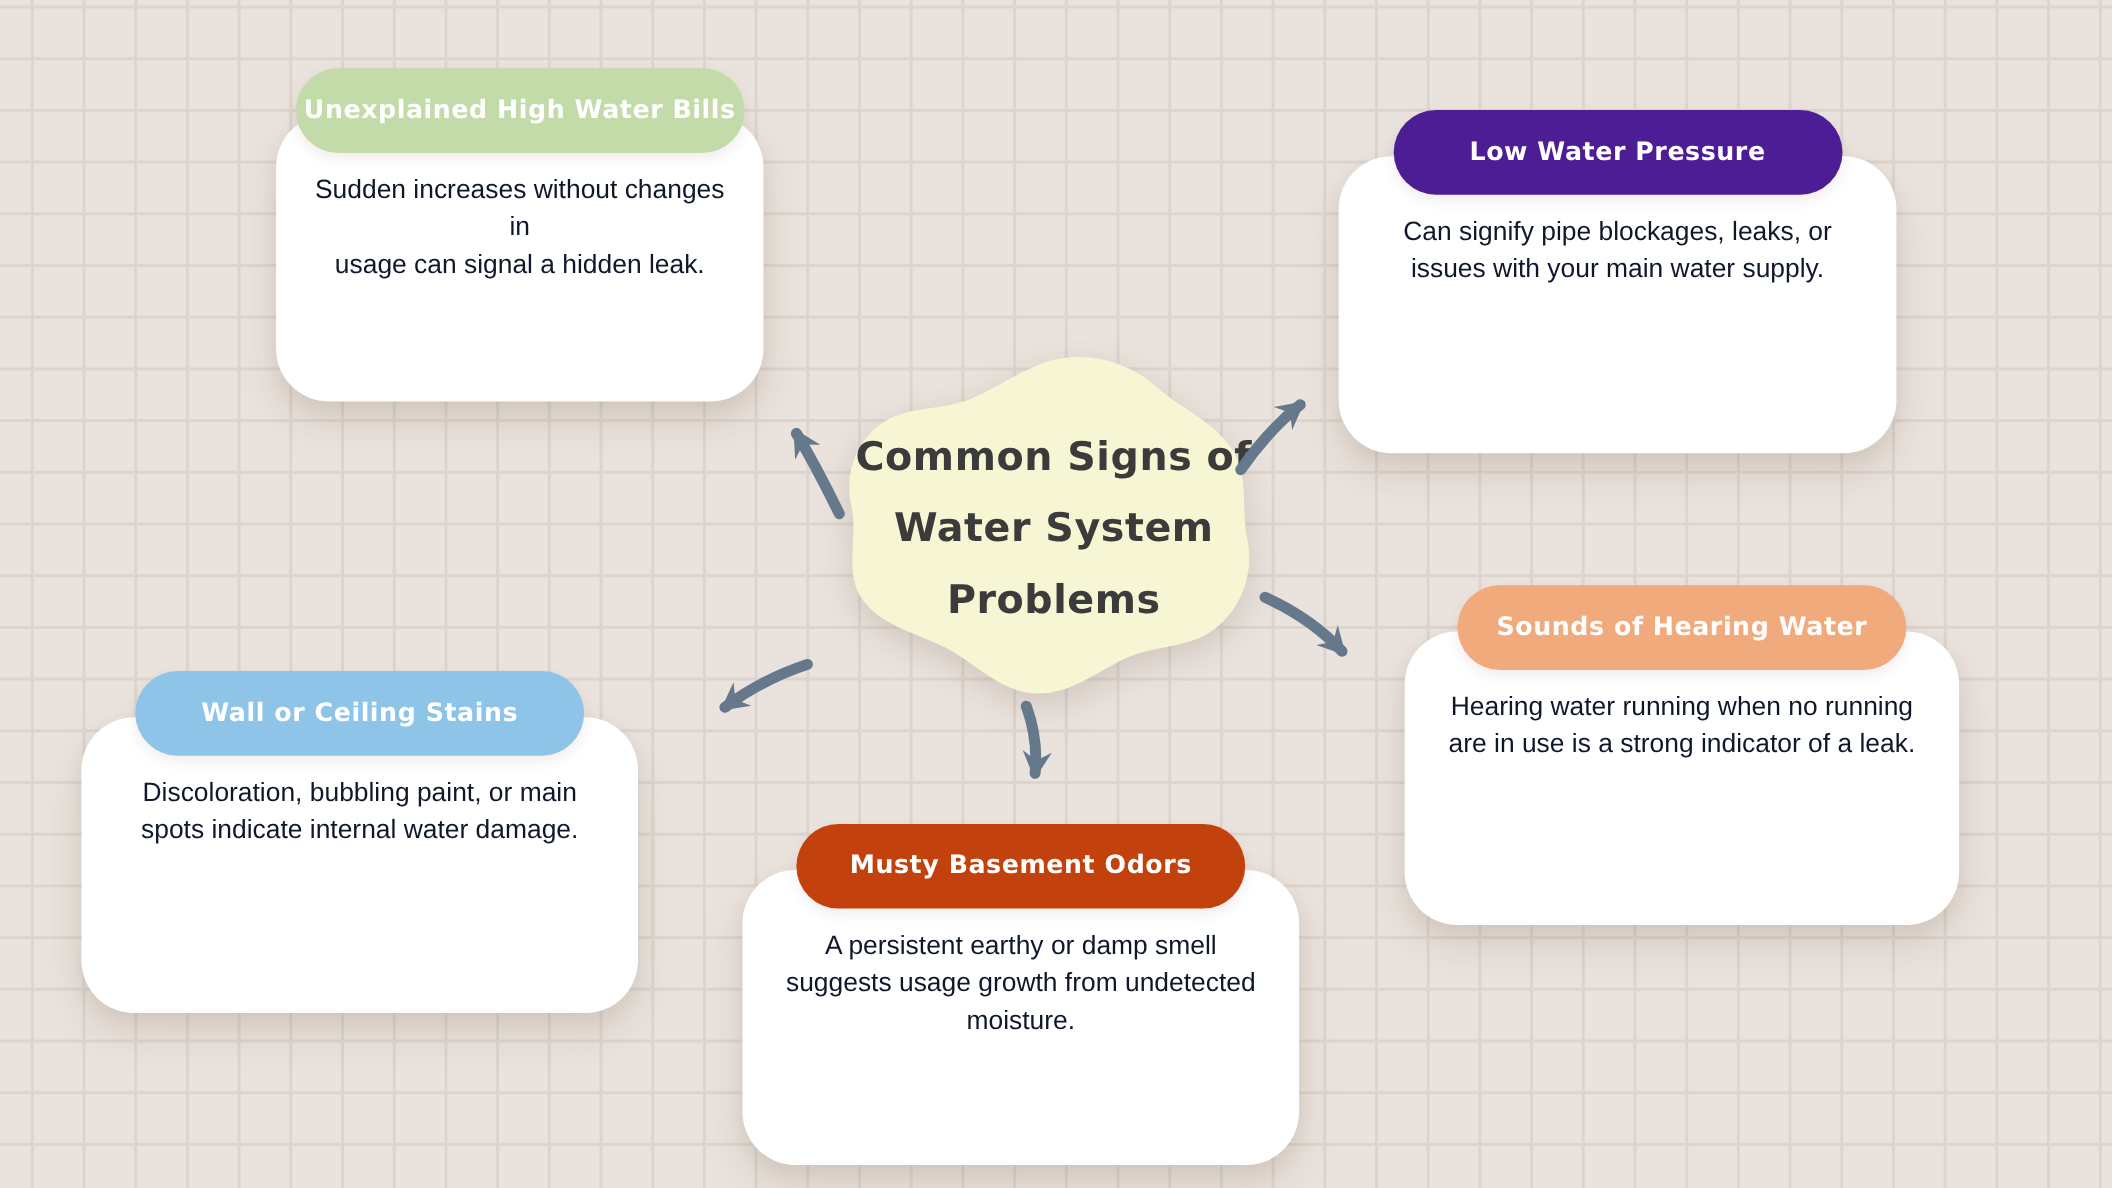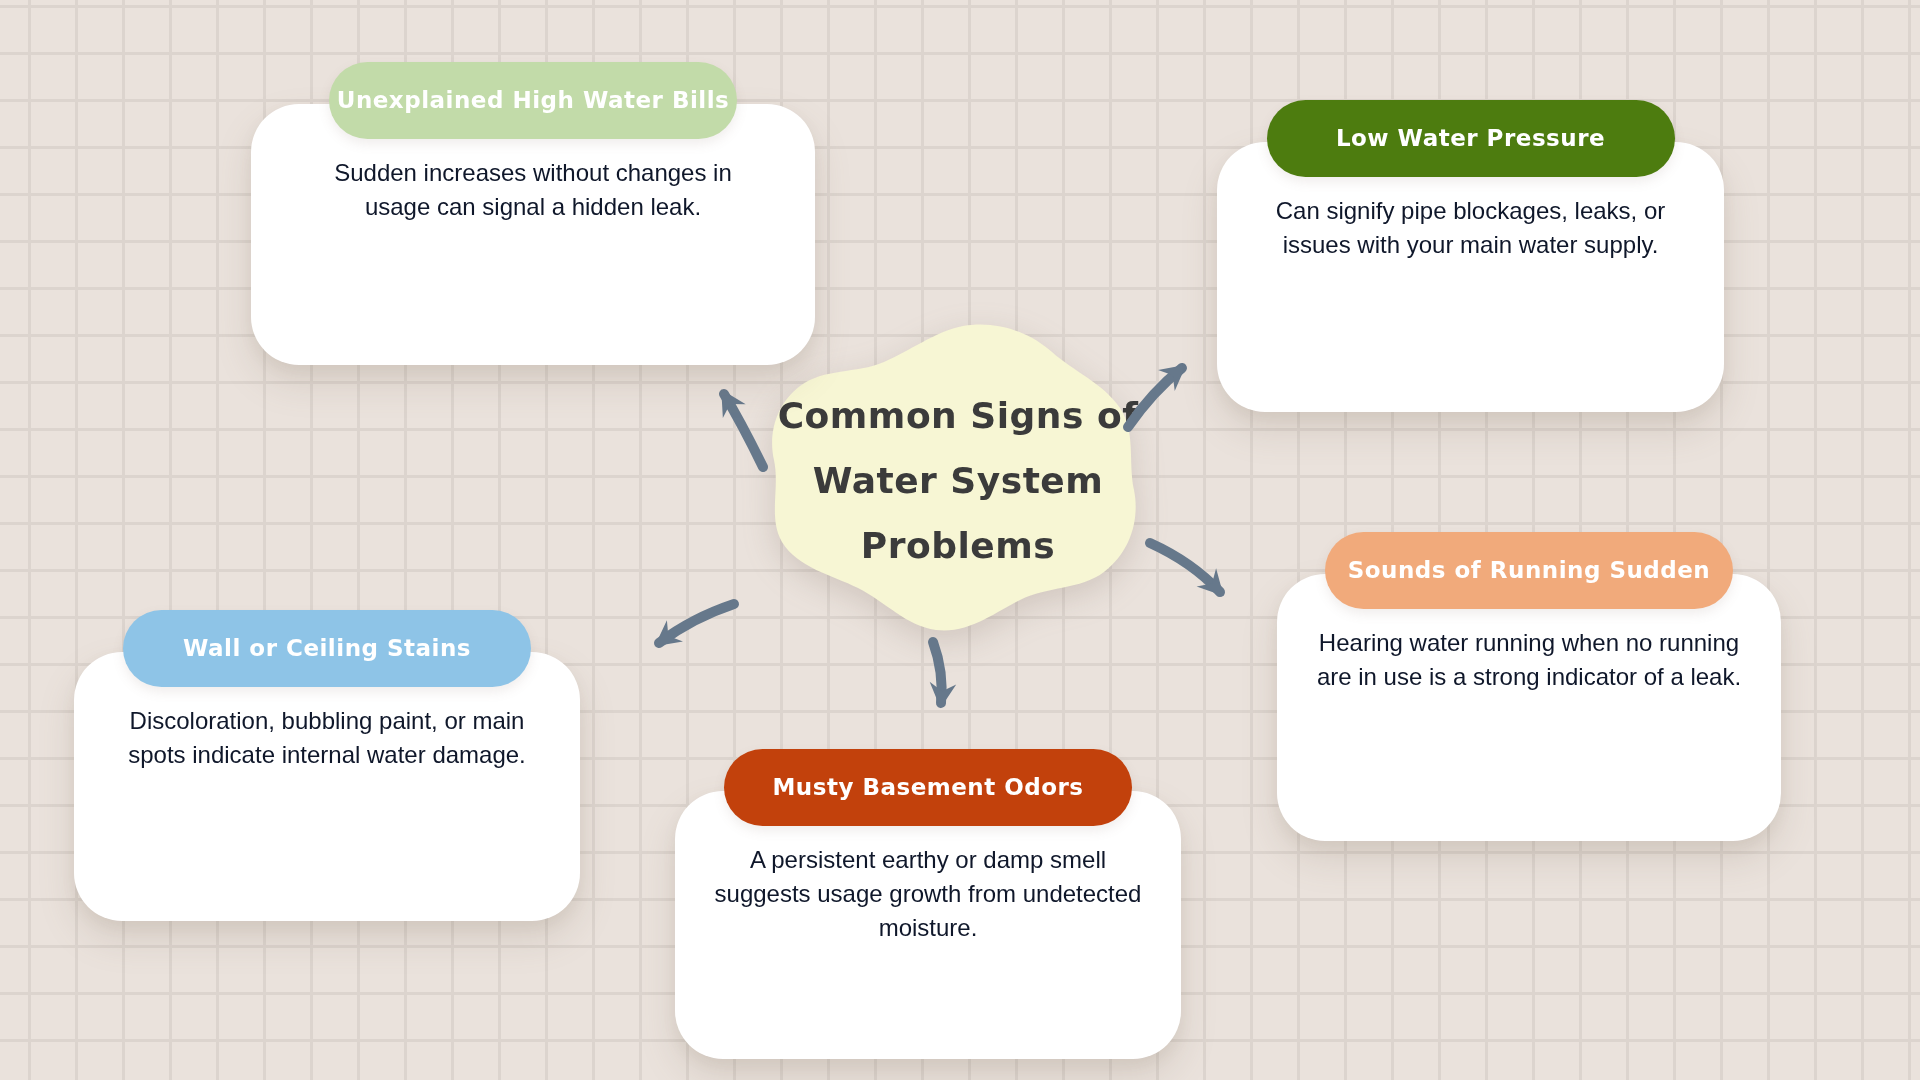--- a/index.html
+++ b/index.html
@@ -39,21 +39,21 @@
     font-family:"DejaVu Sans",sans-serif;font-weight:700;
     font-size:23px;line-height:77px;color:#ffffff;text-align:center;
     letter-spacing:0.5px;
     box-shadow:0 5px 12px rgba(130,110,95,0.12);
   }
   .card-body{
     padding:52px 26px 0;
     font-size:24px;line-height:34px;color:#0f172a;
     text-align:center;white-space:pre-line;
   }
-  .card--bills   {left:251px; top:104px; width:564px; height:261px;}
+  .card--bills   {left:251px; top:104px; width:443px; height:261px;}
   .card--pressure{left:1217px;top:142px; width:507px; height:270px;}
   .card--stains  {left:74px;  top:652px; width:506px; height:269px;}
   .card--odors   {left:675px; top:791px; width:506px; height:268px;}
   .card--sounds  {left:1277px;top:574px; width:504px; height:267px;}
 </style>
 </head>
 <body style="background-color: rgb(234, 226, 220);">
 
 <div class="canvas">
 
@@ -80,37 +80,37 @@
     <path d="M734,604 Q692,618 659,643" fill="none" stroke-width="10" stroke-linecap="round" marker-end="url(#ah)" stroke="#66788b"></path>
   </svg>
 
   <div class="card card--bills">
     <div class="pill" style="background-color: rgb(194, 219, 169);">Unexplained High Water Bills</div>
     <div class="card-body">Sudden increases without changes in
 usage can signal a hidden leak.</div>
   </div>
 
   <div class="card card--pressure">
-    <div class="pill" style="background-color: #4d7c0f;">Low Water Pressure</div>
+    <div class="pill" style="background-color: #4c1d95;">Low Water Pressure</div>
     <div class="card-body">Can signify pipe blockages, leaks, or
 issues with your main water supply.</div>
   </div>
 
   <div class="card card--stains">
     <div class="pill" style="background-color: rgb(142, 196, 231);">Wall or Ceiling Stains</div>
     <div class="card-body">Discoloration, bubbling paint, or main
 spots indicate internal water damage.</div>
   </div>
 
   <div class="card card--odors">
     <div class="pill" style="background-color: #c2410c;">Musty Basement Odors</div>
     <div class="card-body">A persistent earthy or damp smell
 suggests usage growth from undetected
 moisture.</div>
   </div>
 
   <div class="card card--sounds">
-    <div class="pill" style="background-color: rgb(241, 170, 123);">Sounds of Running Sudden</div>
+    <div class="pill" style="background-color: rgb(241, 170, 123);">Sounds of Hearing Water</div>
     <div class="card-body">Hearing water running when no running
 are in use is a strong indicator of a leak.</div>
   </div>
 
 </div>
 
 </body></html>

